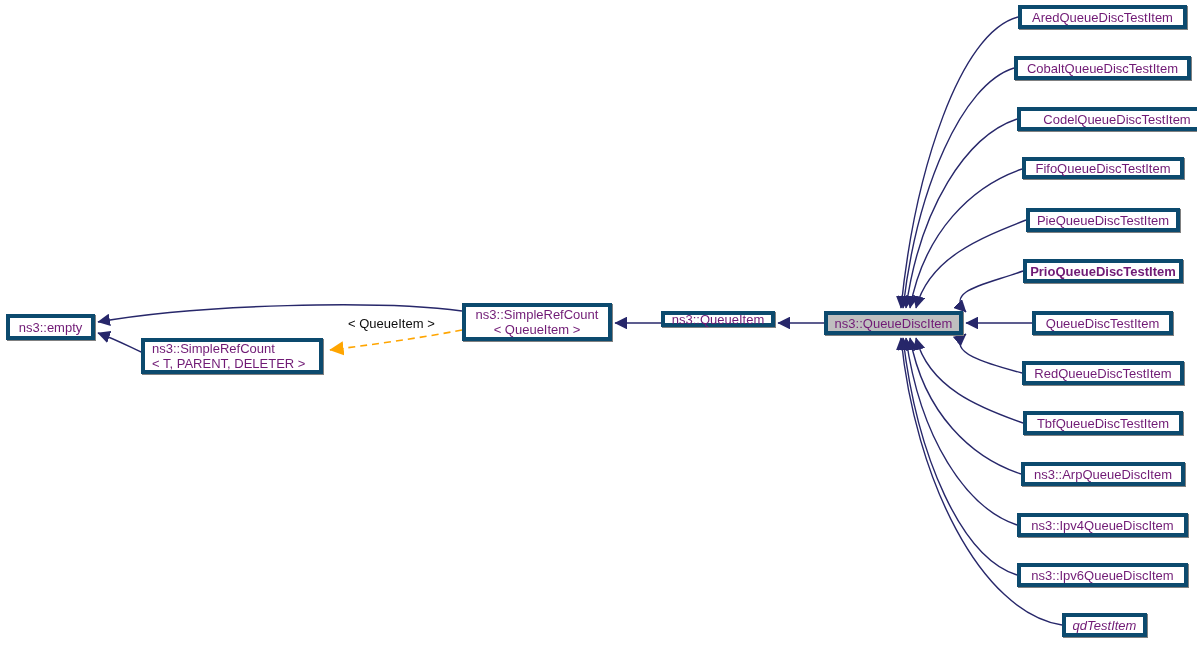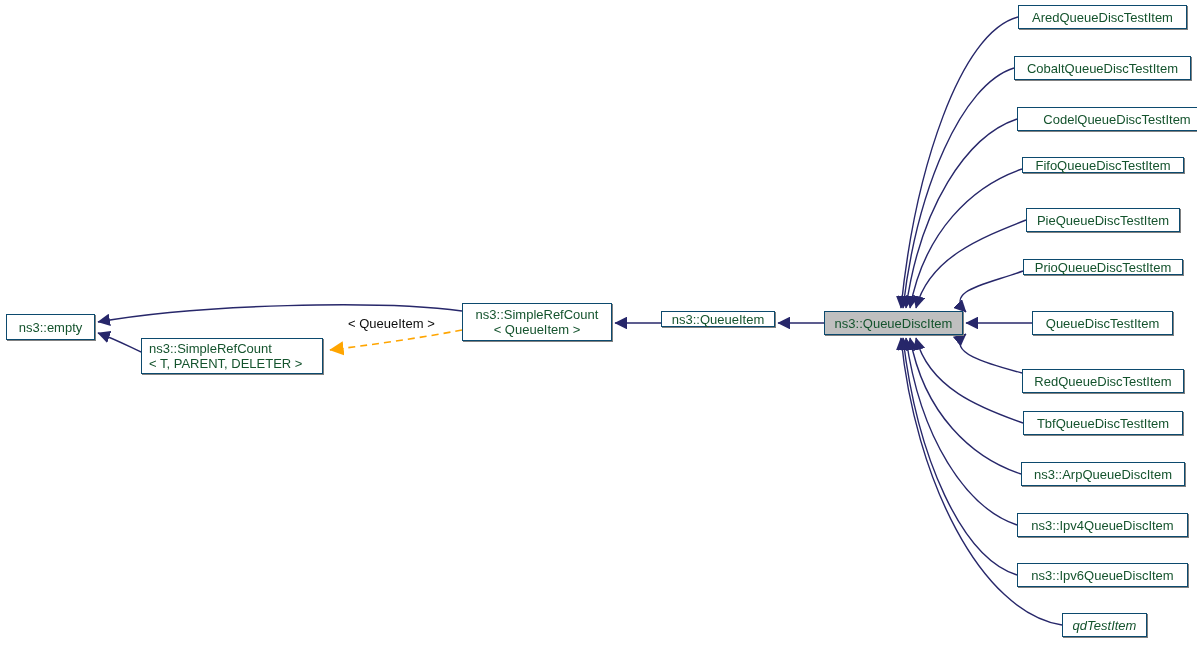--- a/index.html
+++ b/index.html
@@ -21,23 +21,23 @@
   #edge-layer {
     position: absolute;
     left: 0;
     top: 0;
     width: 1197px;
     height: 645px;
   }
   .node {
     position: absolute;
     box-sizing: border-box;
-    border: 1px solid #0c4a6e;
+    border: 4px solid #0c4a6e;
     background: #ffffff;
-    color: #14532d;
+    color: #701a75;
     font-size: 13px;
     line-height: 15px;
     text-align: center;
     display: flex;
     flex-direction: column;
     align-items: center;
     justify-content: center;
     white-space: nowrap;
     box-shadow: 1px 1px 0 0 #808080;
   }
@@ -128,33 +128,33 @@
   <div id="derived-layer">
       <div class="node" style="left: 1018px; top: 5px; width: 169px; height: 24px;">
         <span class="ln">AredQueueDiscTestItem</span>
       </div>
       <div class="node" style="left: 1014px; top: 56px; width: 177px; height: 24px;">
         <span class="ln">CobaltQueueDiscTestItem</span>
       </div>
       <div class="node" style="left: 1017px; top: 107px; width: 188px; height: 24px; padding-left: 12px;">
         <span class="ln">CodelQueueDiscTestItem</span>
       </div>
-      <div class="node" style="left: 1022px; top: 157px; width: 162px; height: 16px; align-items: center;">
+      <div class="node" style="left: 1022px; top: 157px; width: 162px; height: 22px; align-items: center;">
         <span class="ln">FifoQueueDiscTestItem</span>
       </div>
       <div class="node" style="left: 1026px; top: 208px; width: 154px; height: 24px;">
         <span class="ln">PieQueueDiscTestItem</span>
       </div>
-      <div class="node" style="left: 1023px; top: 259px; width: 160px; height: 16px;">
+      <div class="node" style="left: 1023px; top: 259px; width: 160px; height: 24px; font-weight: bold;">
         <span class="ln">PrioQueueDiscTestItem</span>
       </div>
       <div class="node" style="left: 1032px; top: 311px; width: 141px; height: 24px;">
         <span class="ln">QueueDiscTestItem</span>
       </div>
-      <div class="node" style="left: 1022px; top: 361px; width: 162px; height: 24px; margin-top: 8px;">
+      <div class="node" style="left: 1022px; top: 361px; width: 162px; height: 24px;">
         <span class="ln">RedQueueDiscTestItem</span>
       </div>
       <div class="node" style="left: 1023px; top: 411px; width: 160px; height: 24px;">
         <span class="ln">TbfQueueDiscTestItem</span>
       </div>
       <div class="node" style="left: 1021px; top: 462px; width: 164px; height: 24px;">
         <span class="ln">ns3::ArpQueueDiscItem</span>
       </div>
       <div class="node" style="left: 1017px; top: 513px; width: 171px; height: 24px;">
         <span class="ln">ns3::Ipv4QueueDiscItem</span>

